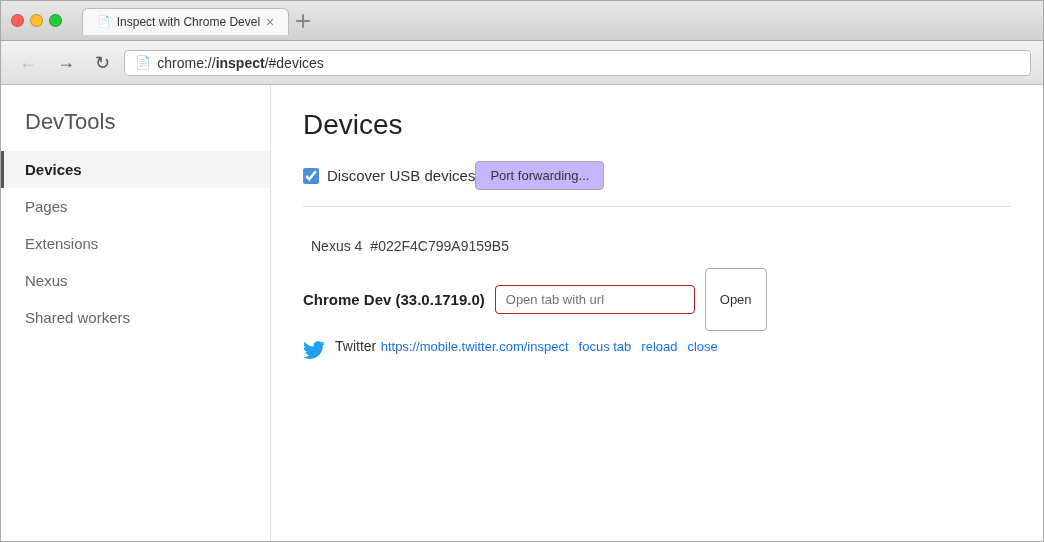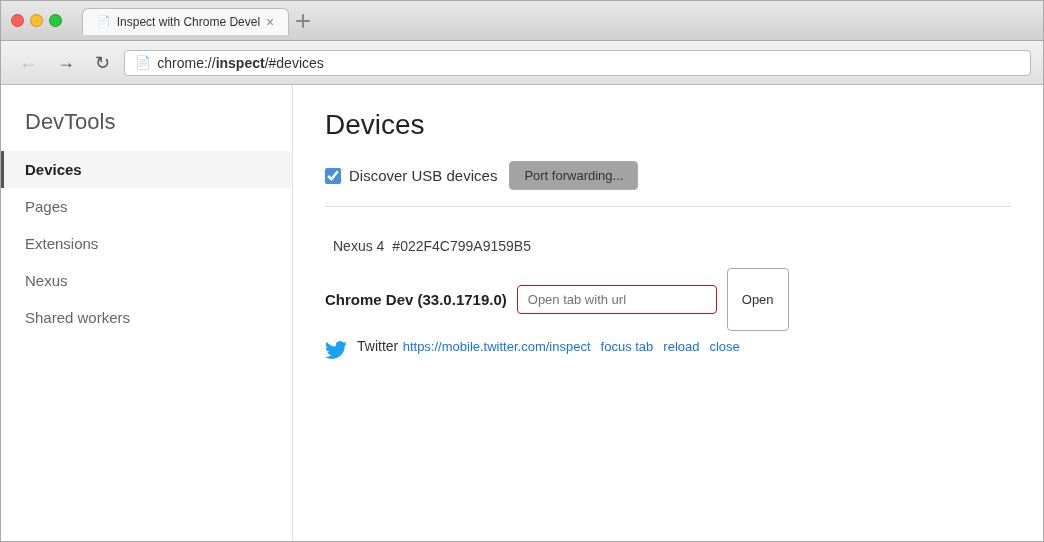--- a/index.html
+++ b/index.html
@@ -29,34 +29,34 @@
     .nav-btn.disabled { color: #bbb; cursor: default; }
     .address-bar { flex: 1; display: flex; align-items: center; background: white; border: 1px solid #bbb; border-radius: 4px; padding: 4px 10px; gap: 6px; font-size: 14px; }
     .address-icon { color: #888; font-size: 13px; }
     .address-text { color: #333; }
     .address-text strong { font-weight: bold; }
 
     
     .content { display: flex; flex: 1; background: white; overflow: hidden; }
 
     
-    .sidebar { width: 292px; padding: 24px 0; border-right: 1px solid #e0e0e0; flex-shrink: 0; }
+    .sidebar { width: 270px; padding: 24px 0; border-right: 1px solid #e0e0e0; flex-shrink: 0; }
     .sidebar-title { font-size: 22px; color: #555; padding: 0 24px 16px; font-weight: normal; }
     .sidebar-item { padding: 10px 24px; font-size: 15px; cursor: pointer; color: #666; }
     .sidebar-item.active { color: #222; font-weight: bold; border-left: 3px solid #555; padding-left: 21px; background: #f5f5f5; }
 
     
     .main { flex: 1; padding: 24px 32px; overflow-y: auto; }
     .page-title { font-size: 28px; font-weight: normal; color: #222; margin-bottom: 20px; }
 
     
-    .usb-row { display: flex; align-items: center; gap: 12px; margin-bottom: 20px; padding-bottom: 16px; border-bottom: 1px solid #e0e0e0; }
+    .usb-row { display: flex; align-items: center; gap: 0; margin-bottom: 20px; padding-bottom: 16px; border-bottom: 1px solid #e0e0e0; }
     .checkbox-label { display: flex; align-items: center; gap: 8px; font-size: 15px; color: #333; }
     .checkbox { width: 16px; height: 16px; accent-color: #4a90d9; }
-    .port-forwarding-btn { padding: 6px 14px; background: #a3a3a3; border: 1px solid #aaa; border-radius: 4px; font-size: 13px; color: #333; cursor: pointer; }
+    .port-forwarding-btn { padding: 6px 14px; background: #c4b5fd; border: 1px solid #aaa; border-radius: 4px; font-size: 13px; color: #333; cursor: pointer; }
 
     
     .device-name { font-size: 26px; font-weight: normal; color: #222; margin-bottom: 4px; }
     .device-name span { font-size: 14px; color: #404040; font-weight: normal; margin-left: 8px; }
     .device-browser { font-size: 15px; font-weight: bold; color: #222; margin-bottom: 0; margin-top: 10px; display: flex; align-items: center; gap: 10px; }
     .url-input { padding: 6px 10px; border: 1px solid #b91c1c; border-radius: 4px; font-size: 13px; color: #999; width: 200px; }
     .open-btn { padding: 23px 14px; background: white; border: 1px solid #aaa; border-radius: 4px; font-size: 13px; color: #333; cursor: pointer; }
 
     
     .tab-entry { display: flex; align-items: flex-start; gap: 10px; margin-top: 6px; }

